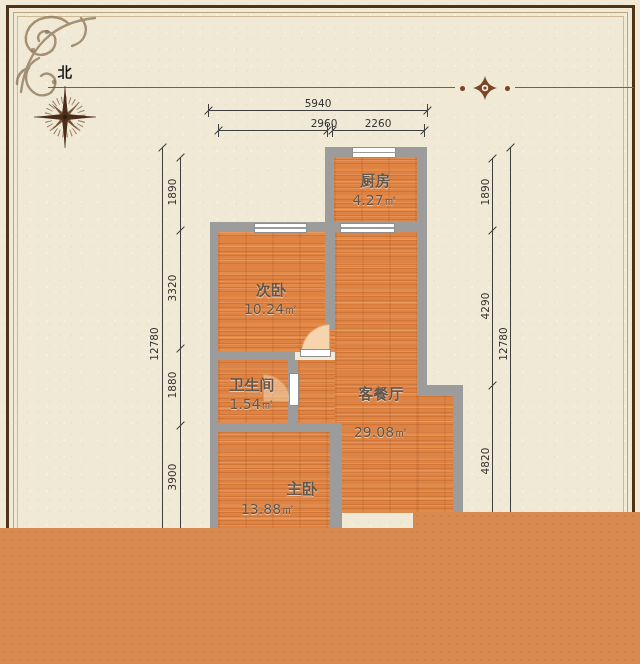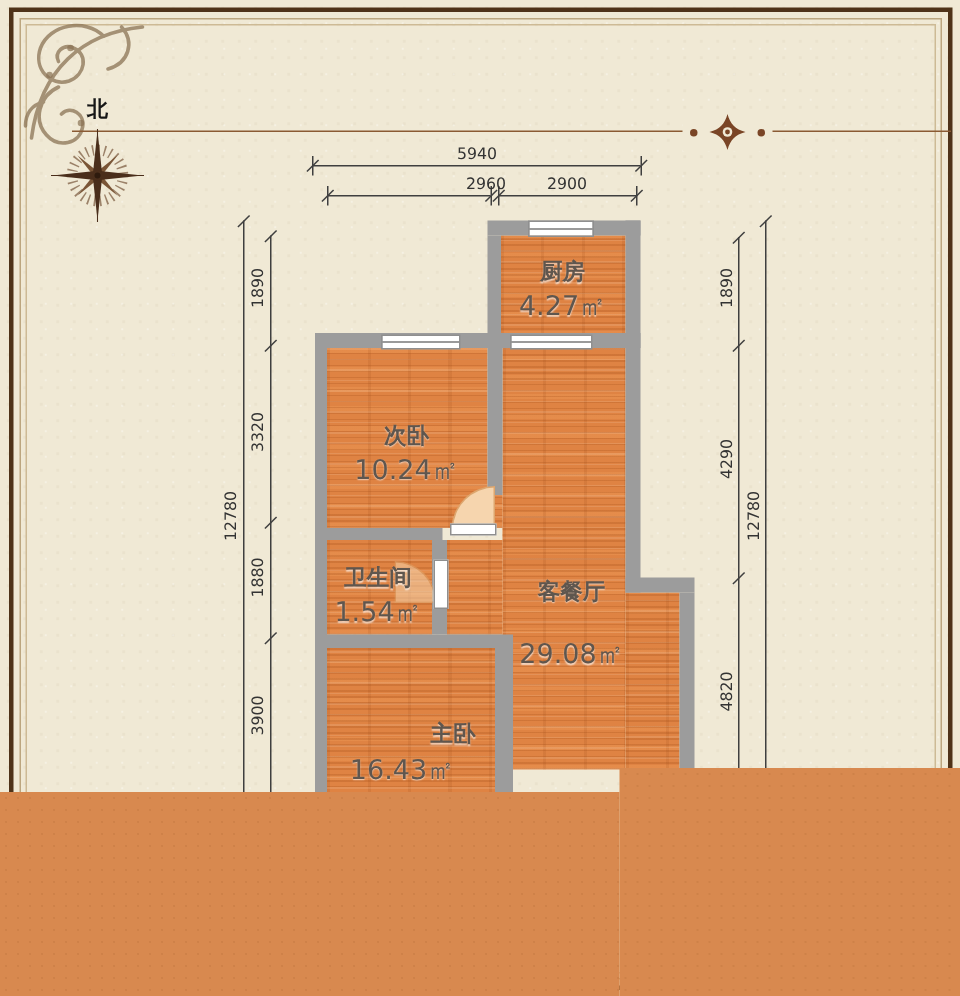--- a/index.html
+++ b/index.html
@@ -36,21 +36,21 @@
       repeating-linear-gradient(0deg, rgba(255,180,110,0.18) 0 3px, rgba(0,0,0,0) 3px 13px);}
   .wall{position:absolute;z-index:2;background:#9C9C9C;}
   .window{position:absolute;z-index:3;border:1px solid #8F8F8F;
     background:linear-gradient(to bottom,#fff 42%,#9a9a9a 42%,#9a9a9a 58%,#fff 58%);}
   .door-arc{position:absolute;z-index:3;background:#F6D5AE;border:1px solid #DDA66E;}
   .door-leaf{position:absolute;z-index:3;background:#fff;border:1px solid #8F8F8F;}
 
   .room-label{position:absolute;z-index:4;transform:translateX(-50%);text-align:center;white-space:nowrap;
     color:#5F564E;text-shadow:0 1px 1px rgba(255,255,255,0.65);}
   .room-name{font-size:15px;font-weight:bold;}
-  .room-area{font-size:18px;}
+  .room-area{font-size:14px;}
 
   
   .dl{position:absolute;background:#3F3F3F;z-index:4;}
   .tk{position:absolute;width:11px;height:1px;background:#3F3F3F;transform:rotate(-45deg);margin-left:-5px;z-index:4;}
   .vs{position:absolute;width:1px;height:13px;background:#3F3F3F;margin-top:-6px;z-index:4;}
   .hdim{position:absolute;transform:translateX(-50%);font-size:10.5px;color:#333;z-index:4;white-space:nowrap;}
   .vdim{position:absolute;width:44px;height:12px;margin-left:-22px;margin-top:-7px;transform:rotate(-90deg);
         text-align:center;font-size:10.5px;color:#333;z-index:4;line-height:12px;white-space:nowrap;}
 
   
@@ -141,41 +141,41 @@
 
   <div class="room-label room-name" style="left:375px;top:172px;">厨房</div>
   <div class="room-label room-area" style="left:375px;top:192px;">4.27㎡</div>
   <div class="room-label room-name" style="left:271px;top:281px;text-align:right;">次卧</div>
   <div class="room-label room-area" style="left:271px;top:301px;">10.24㎡</div>
   <div class="room-label room-name" style="left:252px;top:376px;">卫生间</div>
   <div class="room-label room-area" style="left:252px;top:396px;">1.54㎡</div>
   <div class="room-label room-name" style="left:381px;top:385px;">客餐厅</div>
   <div class="room-label room-area" style="left:381px;top:424px;">29.08㎡</div>
   <div class="room-label room-name" style="left:268px;top:480px;margin-left:34px;">主卧</div>
-  <div class="room-label room-area" style="left:268px;top:501px;">16.43㎡</div>
+  <div class="room-label room-area" style="left:268px;top:501px;">13.88㎡</div>
 
   <div class="dl" style="left:208px;top:110px;width:219px;height:1px;"></div>
   <i class="tk" style="left:208px;top:110px;"></i>
     <i class="tk" style="left:427px;top:110px;"></i>
   <i class="vs" style="left:208px;top:110px;"></i>
     <i class="vs" style="left:427px;top:110px;"></i>
   <div class="hdim" style="left:318px;top:97px;">5940</div>
 
   <div class="dl" style="left:218px;top:130px;width:109px;height:1px;"></div>
   <div class="dl" style="left:332px;top:130px;width:92px;height:1px;"></div>
   <i class="tk" style="left:218px;top:130px;"></i>
     <i class="tk" style="left:327px;top:130px;"></i>
   <i class="tk" style="left:332px;top:130px;"></i>
     <i class="tk" style="left:424px;top:130px;"></i>
   <i class="vs" style="left:218px;top:130px;"></i>
     <i class="vs" style="left:327px;top:130px;"></i>
   <i class="vs" style="left:332px;top:130px;"></i>
     <i class="vs" style="left:424px;top:130px;"></i>
   <div class="hdim" style="left:284px;top:117px;margin-left:40px;">2960</div>
-  <div class="hdim" style="left:378px;top:117px;">2900</div>
+  <div class="hdim" style="left:378px;top:117px;">2260</div>
 
   <div class="dl" style="left:162px;top:147px;width:1px;height:386px;"></div>
   <i class="tk" style="left:162px;top:147px;"></i>
   <div class="vdim" style="left:154px;top:345px;">12780</div>
 
   <div class="dl" style="left:180px;top:157px;width:1px;height:376px;"></div>
   <i class="tk" style="left:180px;top:157px;"></i>
     <i class="tk" style="left:180px;top:230px;"></i>
   <i class="tk" style="left:180px;top:348px;"></i>
     <i class="tk" style="left:180px;top:425px;"></i>

